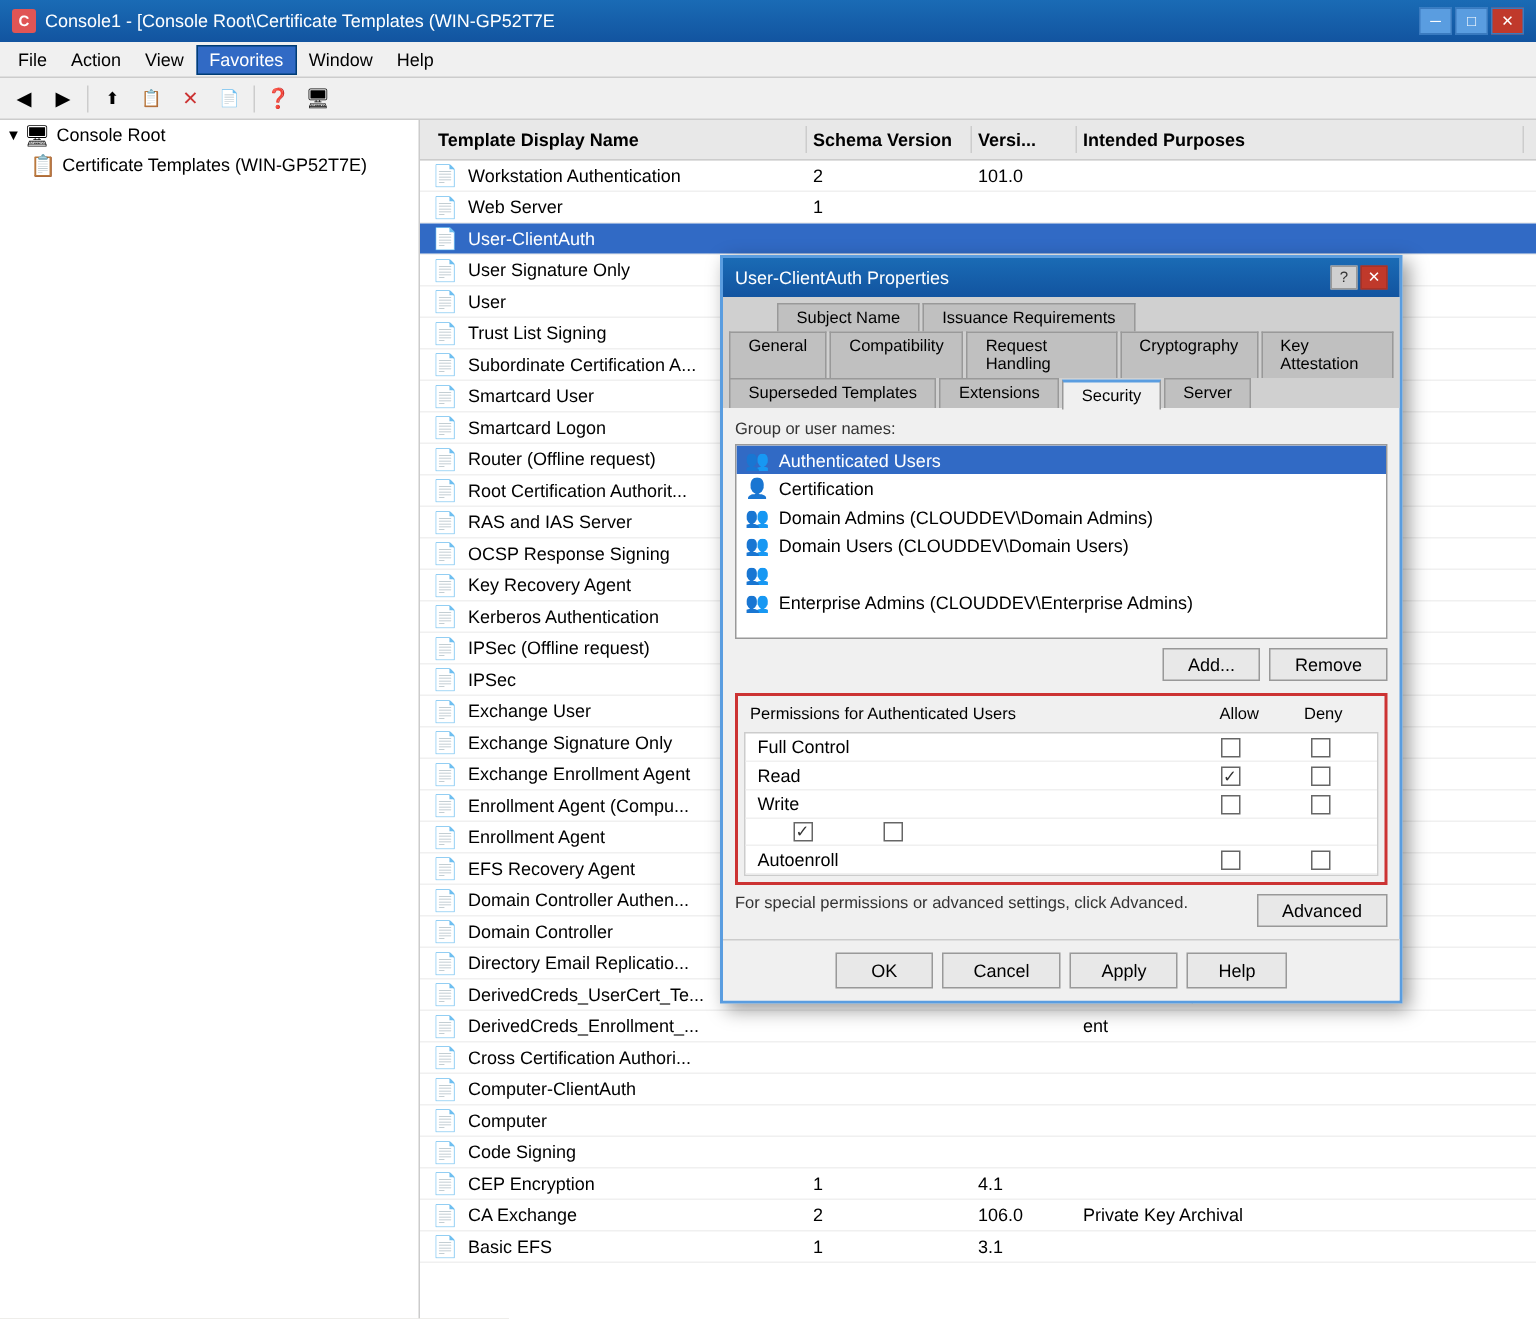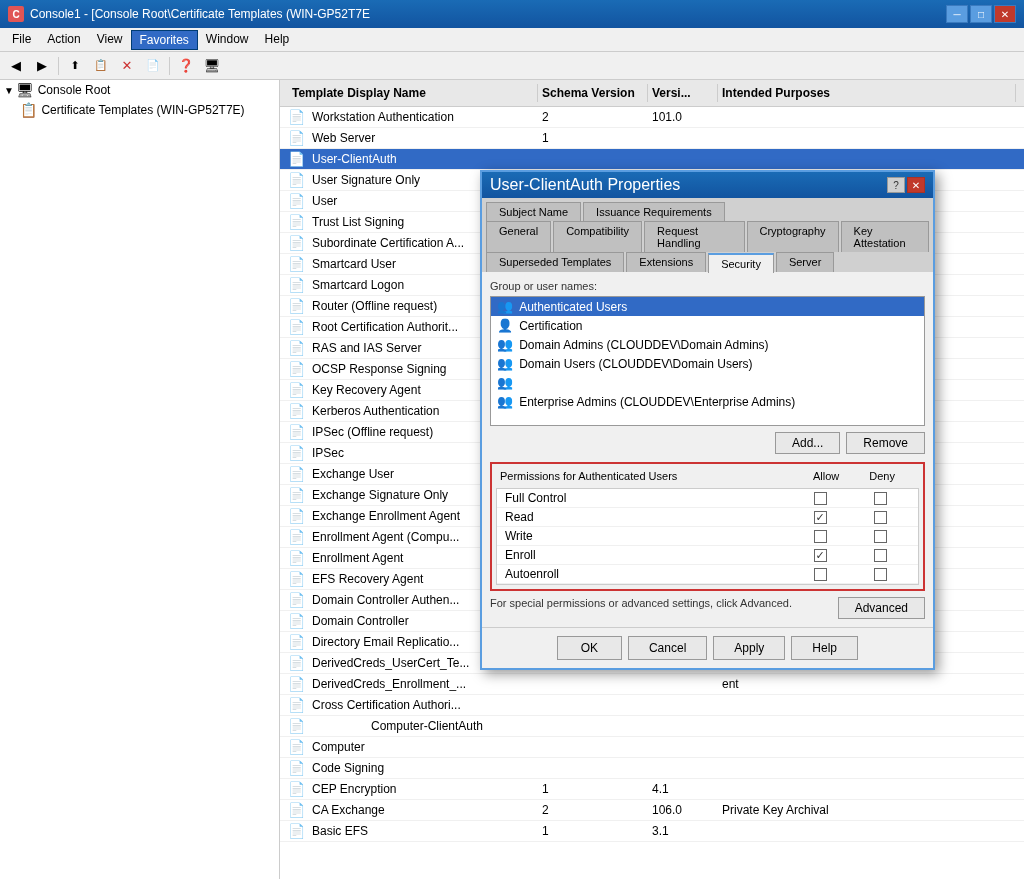--- a/index.html
+++ b/index.html
@@ -20,21 +20,21 @@
     .title-bar-text { font-size: 12px; }
     .title-bar-controls { display: flex; gap: 2px; }
     .title-btn { width: 22px; height: 18px; background: #5a9de0; border: 1px solid #3a7abf; color: white; font-size: 10px; cursor: pointer; display: flex; align-items: center; justify-content: center; }
 
     
     .menu-bar {
       background: #f0f0f0;
       border-bottom: 1px solid #ccc;
       padding: 2px 4px;
       display: flex;
-      align-items: flex-start;
+      align-items: center;
       height: 24px;
     }
     .menu-item { padding: 2px 8px; cursor: pointer; font-size: 12px; }
     .menu-item.active { background: #316ac5; color: white; border: 1px solid #003c74; }
 
     
     .toolbar {
       background: #f0f0f0;
       border-bottom: 1px solid #ccc;
       padding: 2px 4px;
@@ -117,21 +117,21 @@
     }
     .modal-title-bar {
       background: linear-gradient(to bottom, #1a6bb5, #1254a0);
       color: white;
       padding: 4px 8px;
       display: flex;
       align-items: center;
       justify-content: space-between;
       height: 26px;
     }
-    .modal-title { font-size: 16px; }
+    .modal-title { font-size: 12px; }
     .modal-controls { display: flex; gap: 2px; }
     .modal-btn { width: 18px; height: 16px; background: #c0392b; border: 1px solid #a93226; color: white; font-size: 10px; cursor: pointer; display: flex; align-items: center; justify-content: center; }
     .modal-help-btn { width: 18px; height: 16px; background: #d0d0d0; border: 1px solid #999; color: #333; font-size: 10px; cursor: pointer; display: flex; align-items: center; justify-content: center; }
     .tab {
       padding: 3px 12px;
       font-size: 11px;
       cursor: pointer;
       background: #c0c0c0;
       border: 1px solid #999;
       border-bottom: none;
@@ -523,21 +523,21 @@
     </div>
         <div class="table-row">
       <span class="row-icon">📄</span>
       <span style="width:230px; overflow:hidden; text-overflow:ellipsis;">Cross Certification Authori...</span>
       <span style="width:110px;"></span>
       <span style="width:70px;"></span>
       <span style="flex:1;"></span>
     </div>
         <div class="table-row">
       <span class="row-icon">📄</span>
-      <span style="width:230px; overflow:hidden; text-overflow:ellipsis;text-align:center;">Computer-ClientAuth</span>
+      <span style="width:230px; overflow:hidden; text-overflow:ellipsis;">Computer-ClientAuth</span>
       <span style="width:110px;"></span>
       <span style="width:70px;"></span>
     </div>
         <div class="table-row">
       <span class="row-icon">📄</span>
       <span style="width:230px; overflow:hidden; text-overflow:ellipsis;">Computer</span>
       <span style="width:110px;"></span>
       <span style="width:70px;"></span>
       <span style="flex:1;"></span>
     </div>
@@ -578,21 +578,21 @@
   <div class="modal-title-bar">
     <span class="modal-title">User-ClientAuth Properties</span>
     <div class="modal-controls">
       <div class="modal-help-btn">?</div>
       <div class="modal-btn">✕</div>
     </div>
   </div>
 
   <div style="background:#d0d0d0; padding: 4px 4px 0 4px;">
 
-    <div style="display:flex; gap:2px; margin-bottom:0;">
+    <div style="display:flex; gap:2px; margin-bottom:0;margin-left:32px;">
       <div class="tab">Subject Name</div>
       <div class="tab">Issuance Requirements</div>
     </div>
 
     <div style="display:flex; gap:2px; margin-bottom:0;">
       <div class="tab">General</div>
       <div class="tab">Compatibility</div>
       <div class="tab">Request Handling</div>
       <div class="tab">Cryptography</div>
       <div class="tab">Key Attestation</div>
@@ -671,21 +671,20 @@
           <div class="perms-row">
       <span class="perms-name">Write</span>
       <span class="perms-checkbox-col">
         <div class="checkbox"></div>
       </span>
       <span class="perms-checkbox-col">
         <div class="checkbox"></div>
       </span>
     </div>
           <div class="perms-row">
-      <span class="perms-name">Enroll</span>
       <span class="perms-checkbox-col">
         <div class="checkbox checked"></div>
       </span>
       <span class="perms-checkbox-col">
         <div class="checkbox"></div>
       </span>
     </div>
           <div class="perms-row">
       <span class="perms-name">Autoenroll</span>
       <span class="perms-checkbox-col">

